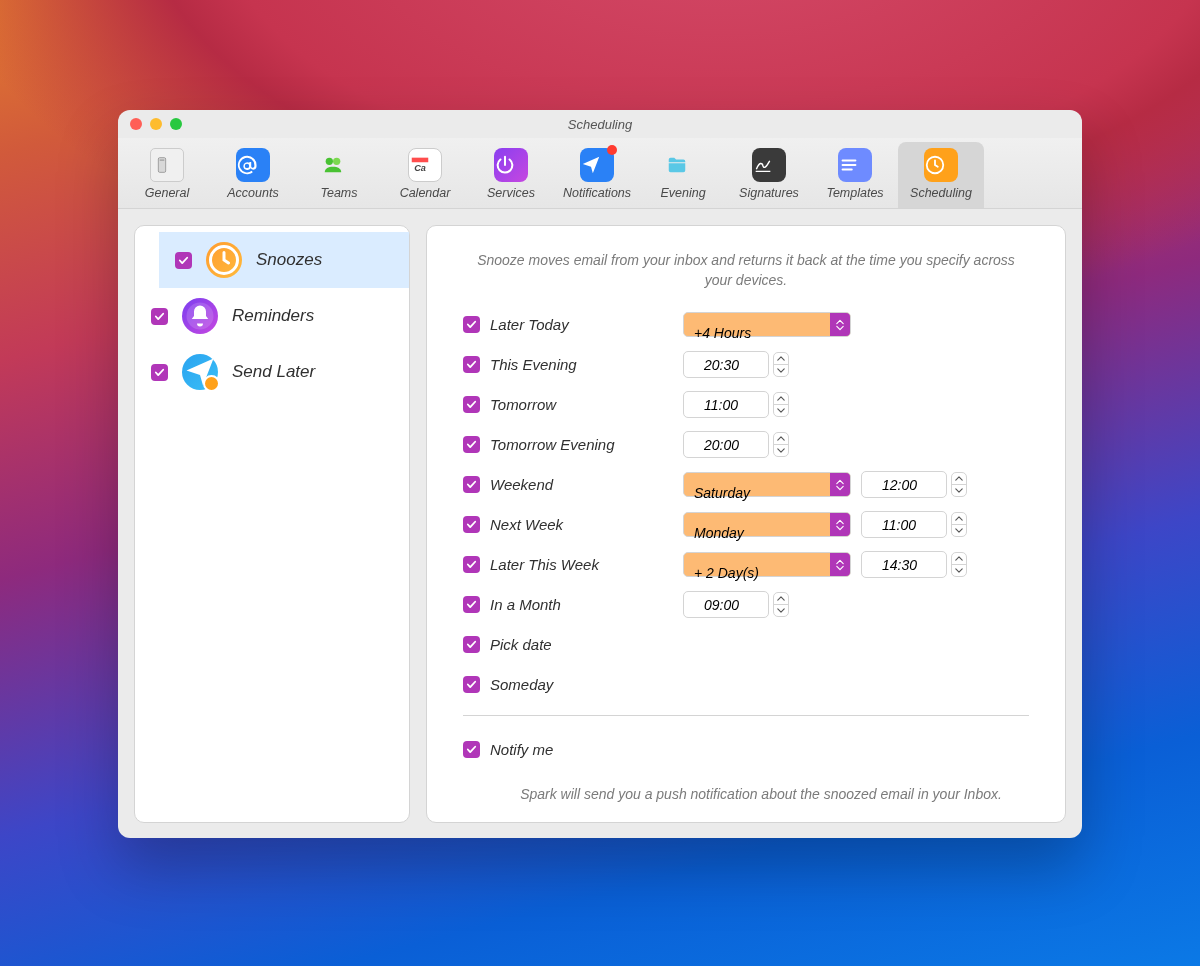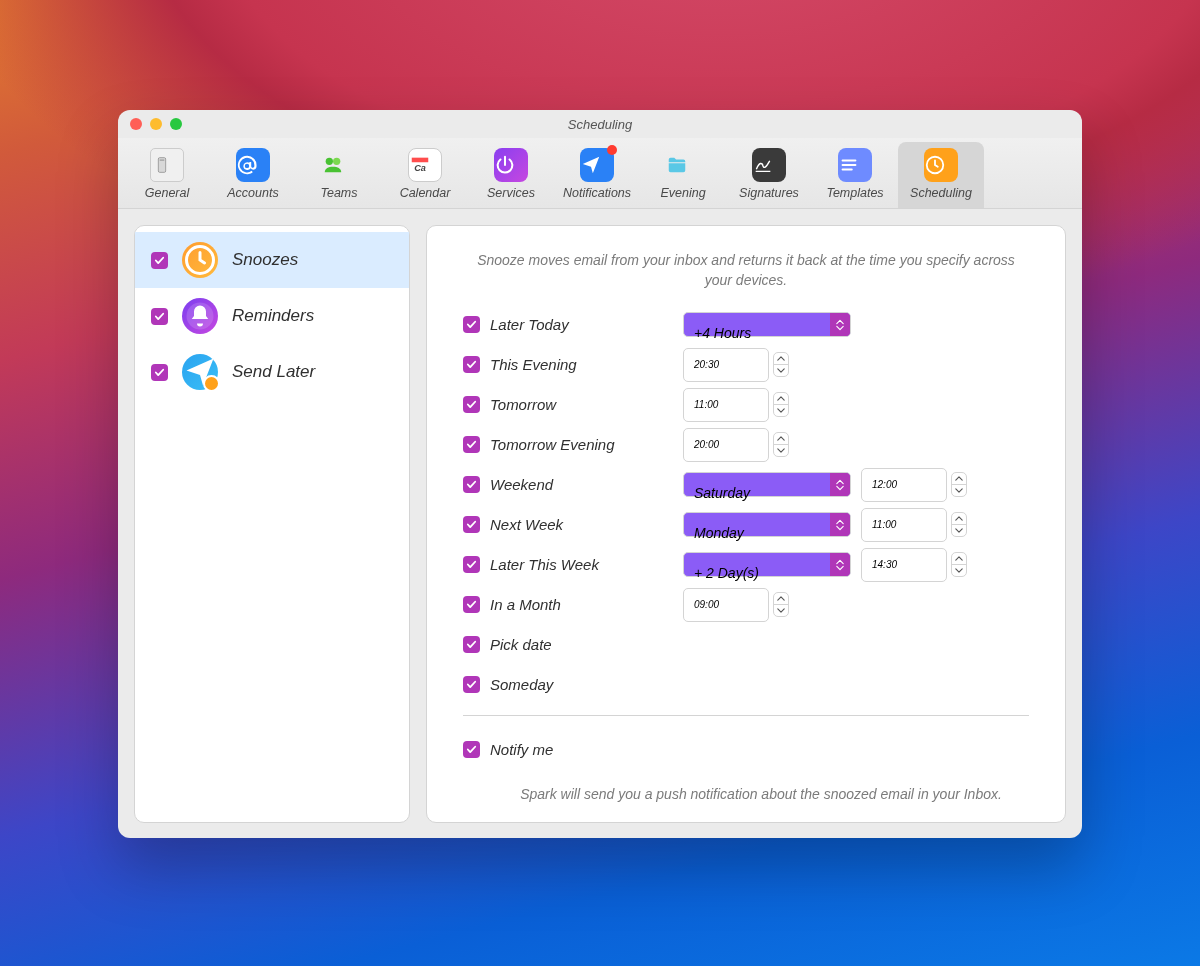--- a/index.html
+++ b/index.html
@@ -63,21 +63,21 @@
   .ic-sched      {background:#ffa11a;}
   .ic-shortcuts  {background:#fff; border:1px solid #ccc; color:#333;}
   
   .body  { display:flex; gap:16px; padding:16px; height:calc(100% - 98px); }
   .side,.main { background:var(--panel); border-radius:10px; border:1px solid var(--border); }
   .side  { width:276px; padding:6px 0; }
   .main  { flex:1; padding:24px 36px 10px; overflow:auto;text-align:center; }
   .side-item {
     display:flex; align-items:center; gap:14px; height:56px; padding:0 16px;
   }
-  .side-item.sel { background:var(--select-blue); }
+  .side-item.sel { background:var(--select-blue);margin-left:24px; }
   .side-item .label { font-size:17px; color:var(--text); }
   .side-ic {
     width:36px; height:36px; border-radius:50%; display:flex; align-items:center; justify-content:center;
     color:#fff;
   }
   .sic-snooze   { background:linear-gradient(135deg,#ff9c2f,#ffba3c); }
   .sic-reminder { background:linear-gradient(135deg,#7b3ff0,#c647e0); }
   .sic-later    { background:linear-gradient(135deg,#2aa3f0,#3abff6); position:relative; }
   .sic-later::after{ content:""; position:absolute; right:-2px; bottom:-2px; width:13px; height:13px;
     background:#ffa11a; border:2px solid #fff; border-radius:50%; }
@@ -90,33 +90,33 @@
   .sub  { font-size:14px; color:var(--subtext); margin:16px 0 0 30px; }
   
   .chk {
     width:17px; height:17px; border-radius:4px; background:var(--accent);
     display:flex; align-items:center; justify-content:center; color:#fff; flex:0 0 auto;
   }
   .chk svg{ width:11px; height:11px; }
   
   .popup {
     position:relative; width:168px; height:25px; border:1px solid var(--border); border-radius:5px;
-    background:#8b5cf6; display:flex; align-items:center; padding:16px 24px 0 10px; font-size:14px;
+    background:#fdba74; display:flex; align-items:center; padding:16px 24px 0 10px; font-size:14px;
   }
   .popup .arrows {
     position:absolute; right:0; top:0; width:20px; height:100%; border-radius:0 4px 4px 0;
     background:var(--accent); display:flex; flex-direction:column; align-items:center; justify-content:center;
     color:#fff;
   }
   .popup .arrows svg{width:8px;height:6px;}
   
   .timewrap { display:flex; align-items:center; gap:4px; }
   .timefield {
-    width:86px; height:34px; border:1px solid var(--border); border-radius:5px; background:#fff;
-    font-size:10px; padding:0 10px; display:flex; align-items:center;
+    width:86px; height:27px; border:1px solid var(--border); border-radius:5px; background:#fff;
+    font-size:14px; padding:0 20px; display:flex; align-items:center;
   }
   .stepper {
     width:16px; height:25px; border:1px solid var(--border); border-radius:5px; background:#fff;
     display:flex; flex-direction:column;
   }
   .stepper div{ flex:1; display:flex; align-items:center; justify-content:center; }
   .stepper div:first-child{ border-bottom:1px solid var(--border); }
   .stepper svg{ width:8px; height:5px; color:#555; }
 </style>
 </head>

